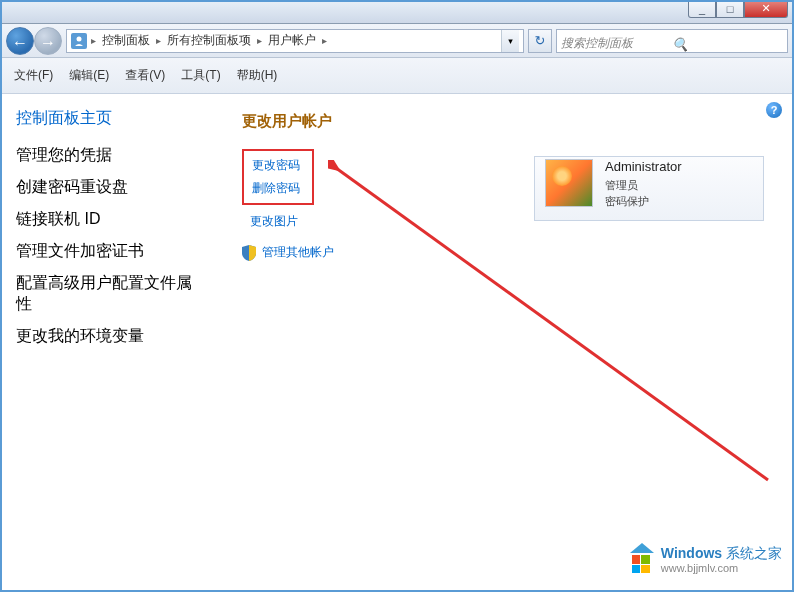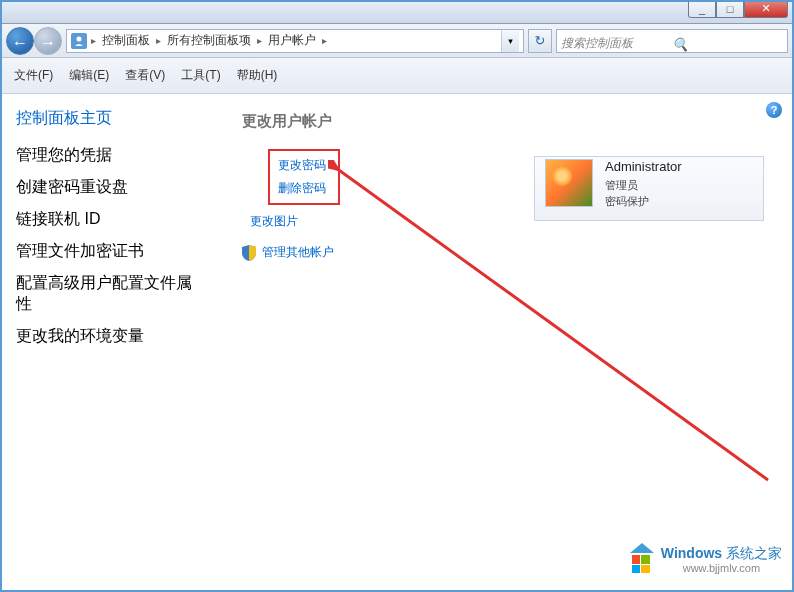--- a/index.html
+++ b/index.html
@@ -30,40 +30,40 @@
     .menubar { height: 36px; background: linear-gradient(180deg, #f2f5fa 0%, #e6ecf4 100%); display: flex; align-items: center; padding: 12px 6px; border-bottom: 1px solid #c6d1e0; font-size: 12px; }
     .menu-item { padding: 3px 8px; color: #333; }
     
     .content { display: flex; height: calc(592px - 24px - 34px - 24px - 4px); background: #fff; }
     .sidebar { width: 218px; padding: 14px 16px; border-right: none; background: #fff; }
     .side-home { color: #0066cc; font-size: 16px; margin-bottom: 16px; display: block; }
     .side-link { color: #000000; font-size: 16px; margin-bottom: 11px; display: block; cursor: pointer; }
     .side-spacer { height: 318px; }
     
     .main { flex: 1; padding: 18px 24px; position: relative; }
-    .main-title { color: #737373; font-size: 15px; margin-bottom: 18px; }
-    .highlight-box { border: 2px solid #e03030; padding: 6px 12px 6px 8px; display: inline-block; margin-bottom: 8px; margin-left: 26px; }
+    .main-title { color: #a16207; font-size: 15px; margin-bottom: 18px; }
+    .highlight-box { border: 2px solid #e03030; padding: 6px 12px 6px 8px; display: inline-block; margin-bottom: 8px; }
     .action-link { color: #0066cc; font-size: 12px; display: block; margin-bottom: 6px; cursor: pointer; }
     .action-link.last { margin-bottom: 0; }
     .sub-links { padding-left: 8px; }
     .shield-link { display: flex; align-items: center; gap: 6px; color: #0066cc; font-size: 12px; margin-top: 14px; }
     .shield-icon { width: 14px; height: 16px; }
     
     .user-card { position: absolute; right: 30px; top: 62px; border: 1px solid #c8d4e4; background: linear-gradient(180deg, #fbfcfe, #eef2f8); padding: 0 16px 10px 10px; display: flex; align-items: center; gap: 12px; width: 230px; }
     .avatar { width: 48px; height: 48px; border: 1px solid #c0c8d4; background: linear-gradient(135deg, #ffb347 0%, #ff7730 50%, #4a8c2a 100%); position: relative; }
     .avatar::before { content:''; position:absolute; left:6px; top:6px; width:20px; height:20px; background: radial-gradient(circle, #ffd480 30%, #ff9a30 70%); border-radius:50%; }
     .user-info { font-size: 12px; line-height: 1.5; }
     .user-name { font-size: 13px; color: #222; }
     .user-role, .user-status { color: #444; font-size: 11px; }
     
     .help-icon { position: absolute; right: 12px; top: 8px; width: 16px; height: 16px; border-radius: 50%; background: radial-gradient(circle at 35% 30%, #6fb8ff, #1a6fc0); color: #fff; font-size: 11px; display: flex; align-items: center; justify-content: center; font-weight: bold; }
     
     .arrow-svg { position: absolute; left: 328px; top: 160px; pointer-events: none; }
     
-    .watermark { position: absolute; right: 12px; bottom: 18px; display: flex; align-items: center; gap: 6px; font-size: 12px; text-align: center; }
+    .watermark { position: absolute; right: 12px; bottom: 18px; display: flex; align-items: center; gap: 6px; font-size: 12px; }
     .wm-logo { width: 28px; height: 28px; position: relative; }
     .wm-roof { position: absolute; top: -3px; left: 3px; width: 0; height: 0; border-left: 12px solid transparent; border-right: 12px solid transparent; border-bottom: 10px solid #3fa0d8; }
     .wm-grid { position: absolute; top: 9px; left: 5px; width: 18px; height: 18px; display: grid; grid-template-columns: 1fr 1fr; grid-template-rows: 1fr 1fr; gap: 1px; }
     .wm-sq1 { background: #f25022; } .wm-sq2 { background: #7fba00; } .wm-sq3 { background: #00a4ef; } .wm-sq4 { background: #ffb900; }
     .wm-text { display: flex; flex-direction: column; line-height: 1.1; }
     .wm-main { color: #2a7fc0; font-size: 14px; }
     .wm-main b { color: #2a7fc0; }
     .wm-sub { color: #888; font-size: 11px; }
     
     .border-frame { position: absolute; inset: 0; border: 2px solid #5a9bd5; pointer-events: none; }

